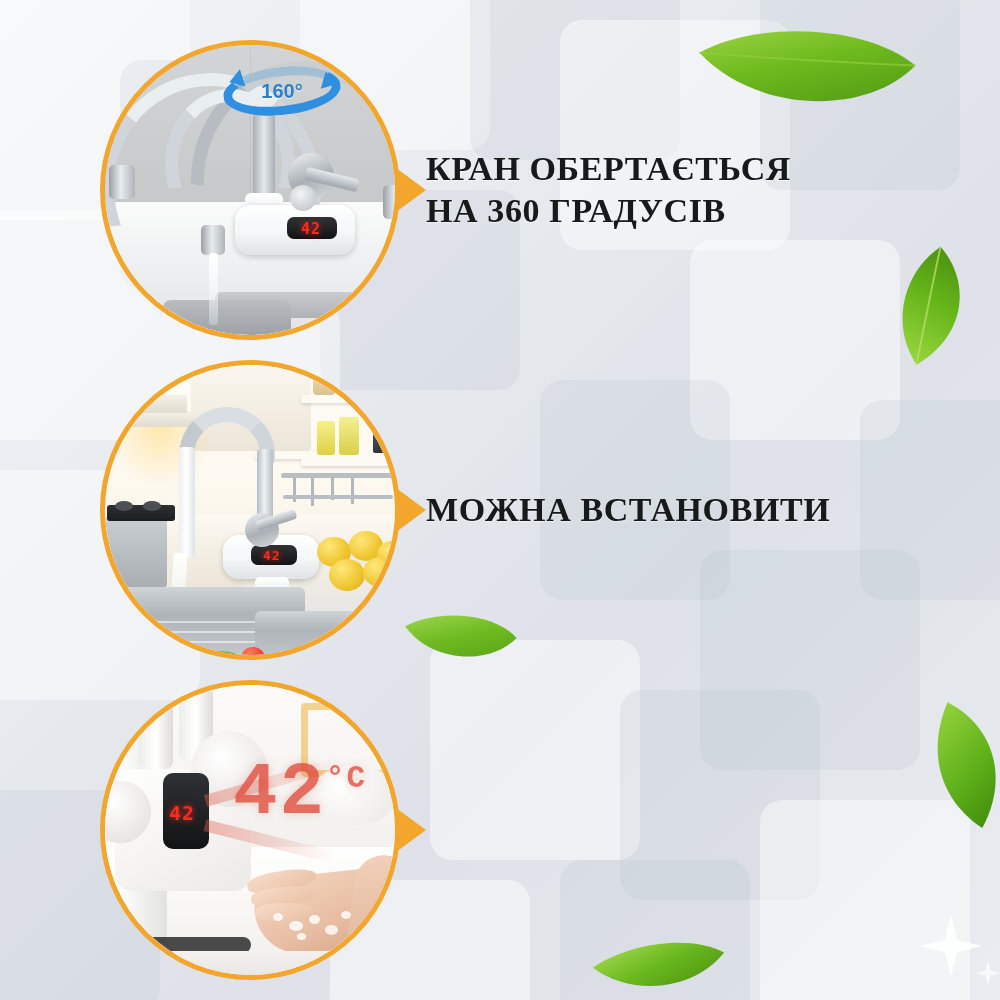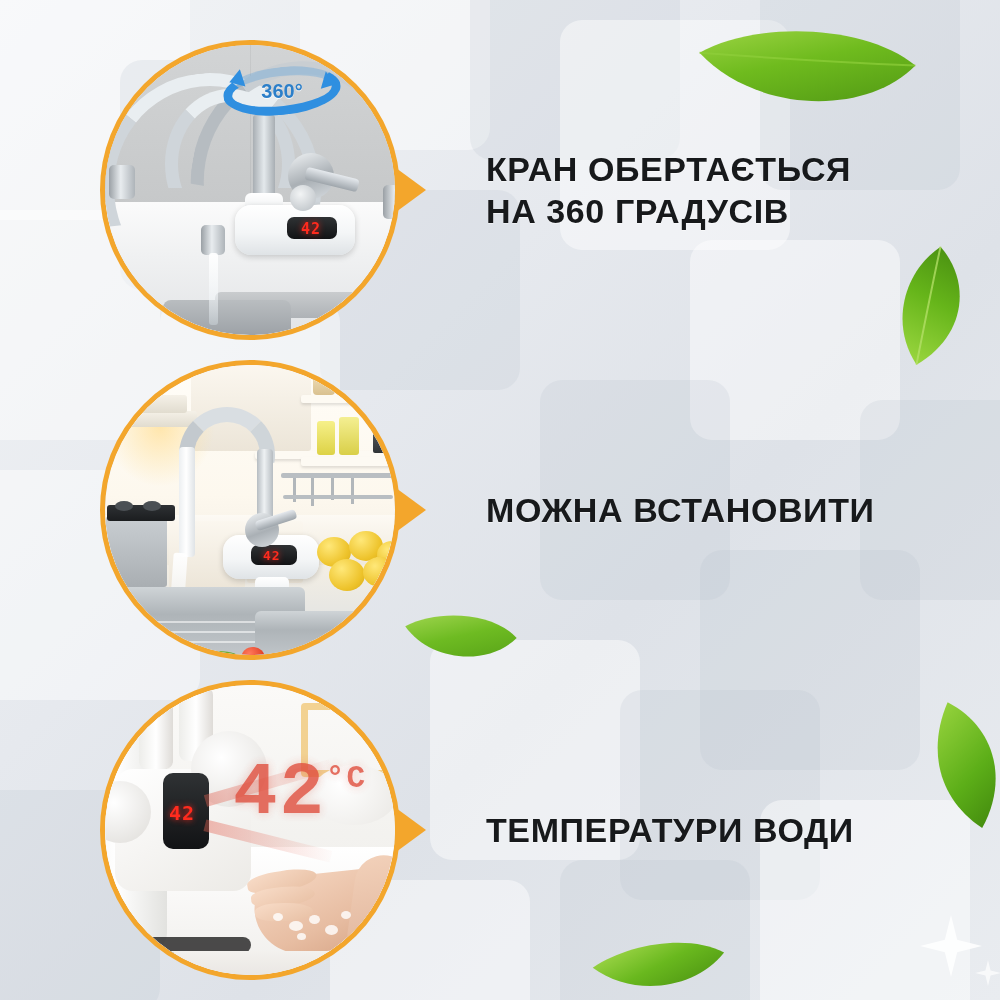--- a/index.html
+++ b/index.html
@@ -60,29 +60,30 @@
     position:absolute;
     width:0; height:0;
     border-top:22px solid transparent;
     border-bottom:22px solid transparent;
     border-left:30px solid var(--accent, #f3a62c);
     top:50%;
     transform:translateY(-50%);
   }
 
   .caption {
-    margin-left:86px;
+    margin-left:26px;
     color:#17191b;
     font-weight:bold;
     font-size:34px;
     line-height:1.24;
     letter-spacing:0.6px;
     text-transform:uppercase;
     text-shadow:0 1px 1px rgba(255,255,255,0.55);
     max-width:470px;
+    font-family:Liberation Serif, serif;
   }
   .caption .ln { display:block; white-space:nowrap; }
 
   
   .p1-bg { position:absolute; inset:0; background:linear-gradient(180deg,#d9dadb 0%,#cdcfd0 52%,#e9eaea 53%,#f4f5f5 100%); }
   .p1-tilewall { position:absolute; left:0; top:0; width:100%; height:56%;
     background:
       linear-gradient(90deg, rgba(0,0,0,0.05) 0 1px, transparent 1px 100%) 0 0/50% 100%,
       linear-gradient(180deg,#d2d4d5,#c6c8c9);
   }
@@ -329,21 +330,21 @@
           <div class="chrome-ring" style="left:183px; top:108px; width:46px; height:46px;"></div>
           <div class="handle-lever" style="left:200px; top:128px; width:54px; height:13px; transform:rotate(14deg);"></div>
           <div style="position:absolute; left:185px; top:140px; width:26px; height:26px; border-radius:50%; background:radial-gradient(circle at 40% 35%, #f2f4f5, #b7bdc2);"></div>
 
           <div class="water-stream" style="left:104px; top:208px; width:9px; height:72px;"></div>
 
           <div class="badge360" style="left:118px; top:22px; width:118px; height:48px;">
             <div class="ell"></div>
             <div class="arw" style="left:6px; top:4px; border-right:14px solid #2f8fe0; transform:rotate(-18deg);"></div>
             <div class="arw" style="right:4px; top:6px; border-left:14px solid #2f8fe0; transform:rotate(16deg);"></div>
-            <div class="lbl" style="font-size:20px;">360°</div>
+            <div class="lbl" style="font-size:20px;">160°</div>
           </div>
         </div>
       </div>
       <div class="pointer" style="right:-26px;"></div>
     </div>
 
     <div class="caption">
       <span class="ln">КРАН ОБЕРТАЄТЬСЯ</span>
       <span class="ln">НА 360 ГРАДУСІВ</span>
     </div>
@@ -479,17 +480,16 @@
           <div class="drop" style="left:236px; top:226px; width:10px; height:8px;"></div>
 
           <div style="position:absolute; left:36px; top:252px; width:110px; height:16px; border-radius:8px; background:#2c2c2c; opacity:0.85;"></div>
           <div style="position:absolute; left:0px; top:266px; width:300px; height:34px; background:linear-gradient(180deg,#f3f1ee,#e6e3df);"></div>
         </div>
       </div>
       <div class="pointer" style="right:-26px;"></div>
     </div>
 
     <div class="caption">
-      <span class="ln">ТЕМПЕРАТУРИ ВОДИ</span>
     </div>
   </div>
 
 </div>
 
 </body></html>

